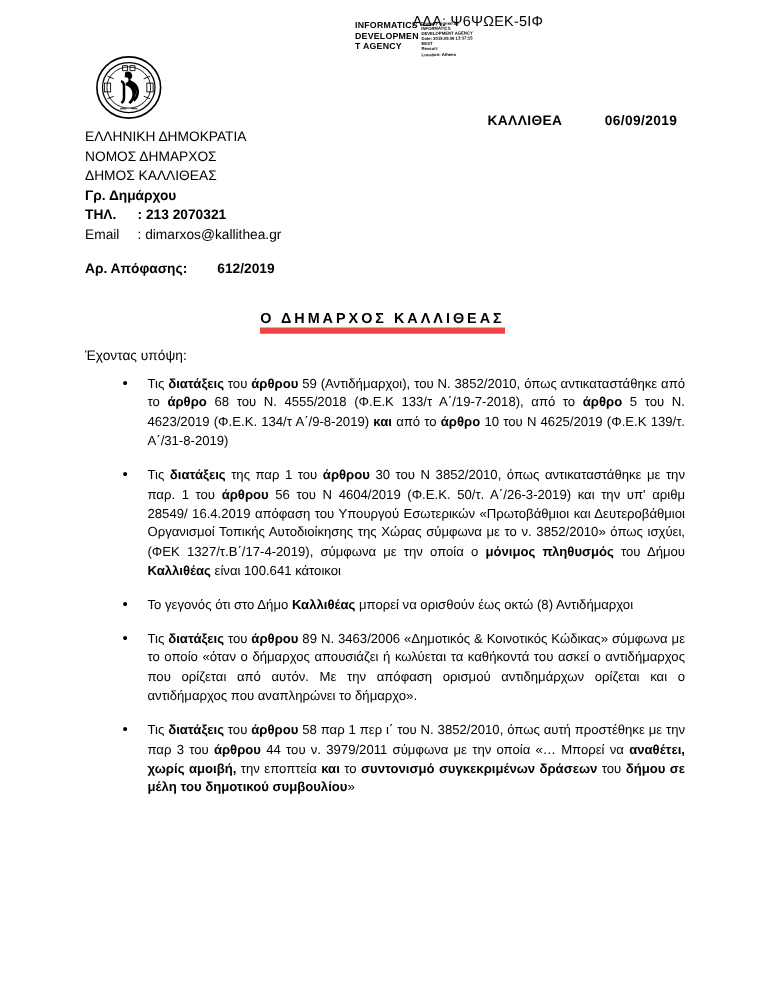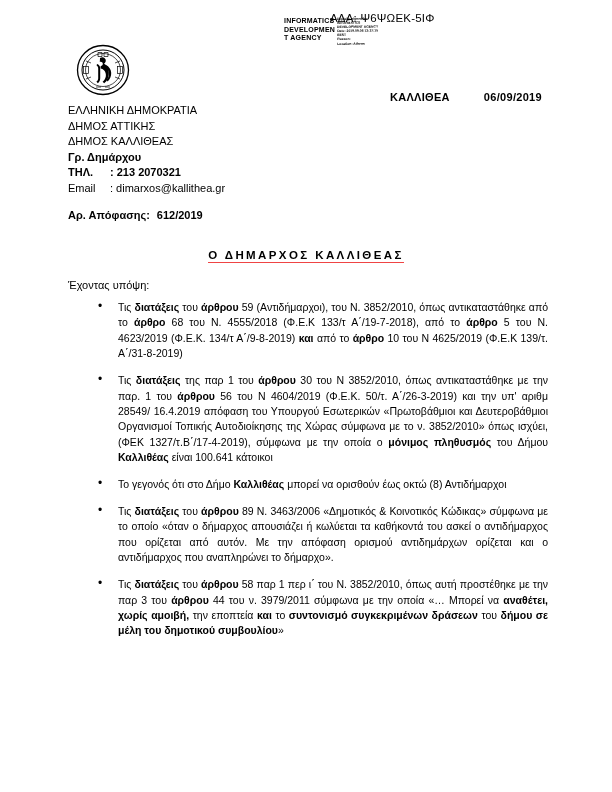--- a/index.html
+++ b/index.html
@@ -90,33 +90,33 @@
   .place-date .city { margin-right: 34px; }
 
   .decision-no {
     position: absolute;
     top: 209px;
     left: 68px;
     font-size: 11px;
     font-weight: 700;
     white-space: nowrap;
   }
-  .decision-no .num { margin-left: 7px; }
+  .decision-no .num { margin-left: 24px; }
 
   .doc-title {
     position: absolute;
     top: 249px;
     left: 0;
     width: 612px;
     text-align: center;
     font-size: 11.5px;
     font-weight: 700;
   }
   .doc-title span {
-    border-bottom: 1px solid #ef4444;
+    border-bottom: 5px solid #ef4444;
     padding-bottom: 1px;
     letter-spacing: 2.4px;
   }
 
   .preamble {
     position: absolute;
     top: 279px;
     left: 68px;
     font-size: 11px;
     font-weight: 400;
@@ -199,21 +199,21 @@
                c0 -1.2 -0.6 -2.2 -1.6 -2.8 z"></path>
       <path d="M30 21 c3 1.4 5 4.4 5.2 7.8 c0.2 3.4 -1.2 6.6 -3.6 8.6
                l-1.2 -1.6 c1.8 -1.6 2.8 -4 2.6 -6.6
                c-0.2 -2.6 -1.6 -4.8 -3.8 -6 z"></path>
     </g>
   </svg>
 </div>
 
 <div class="issuer">
   <div class="row plain">ΕΛΛΗΝΙΚΗ ΔΗΜΟΚΡΑΤΙΑ</div>
-  <div class="row plain">ΔΗΜΟΣ ΑΤΤΙΚΗΣ</div>
+  <div class="row plain">ΝΟΜΟΣ ΔΗΜΑΡΧΟΣ</div>
   <div class="row plain">ΔΗΜΟΣ ΚΑΛΛΙΘΕΑΣ</div>
   <div class="row bold">Γρ. Δημάρχου</div>
   <div class="row bold">
     <span class="key">ΤΗΛ.</span><span>: 213 2070321</span>
   </div>
   <div class="row plain">
     <span class="key">Email</span><span>: dimarxos@kallithea.gr</span>
   </div>
 </div>
 

